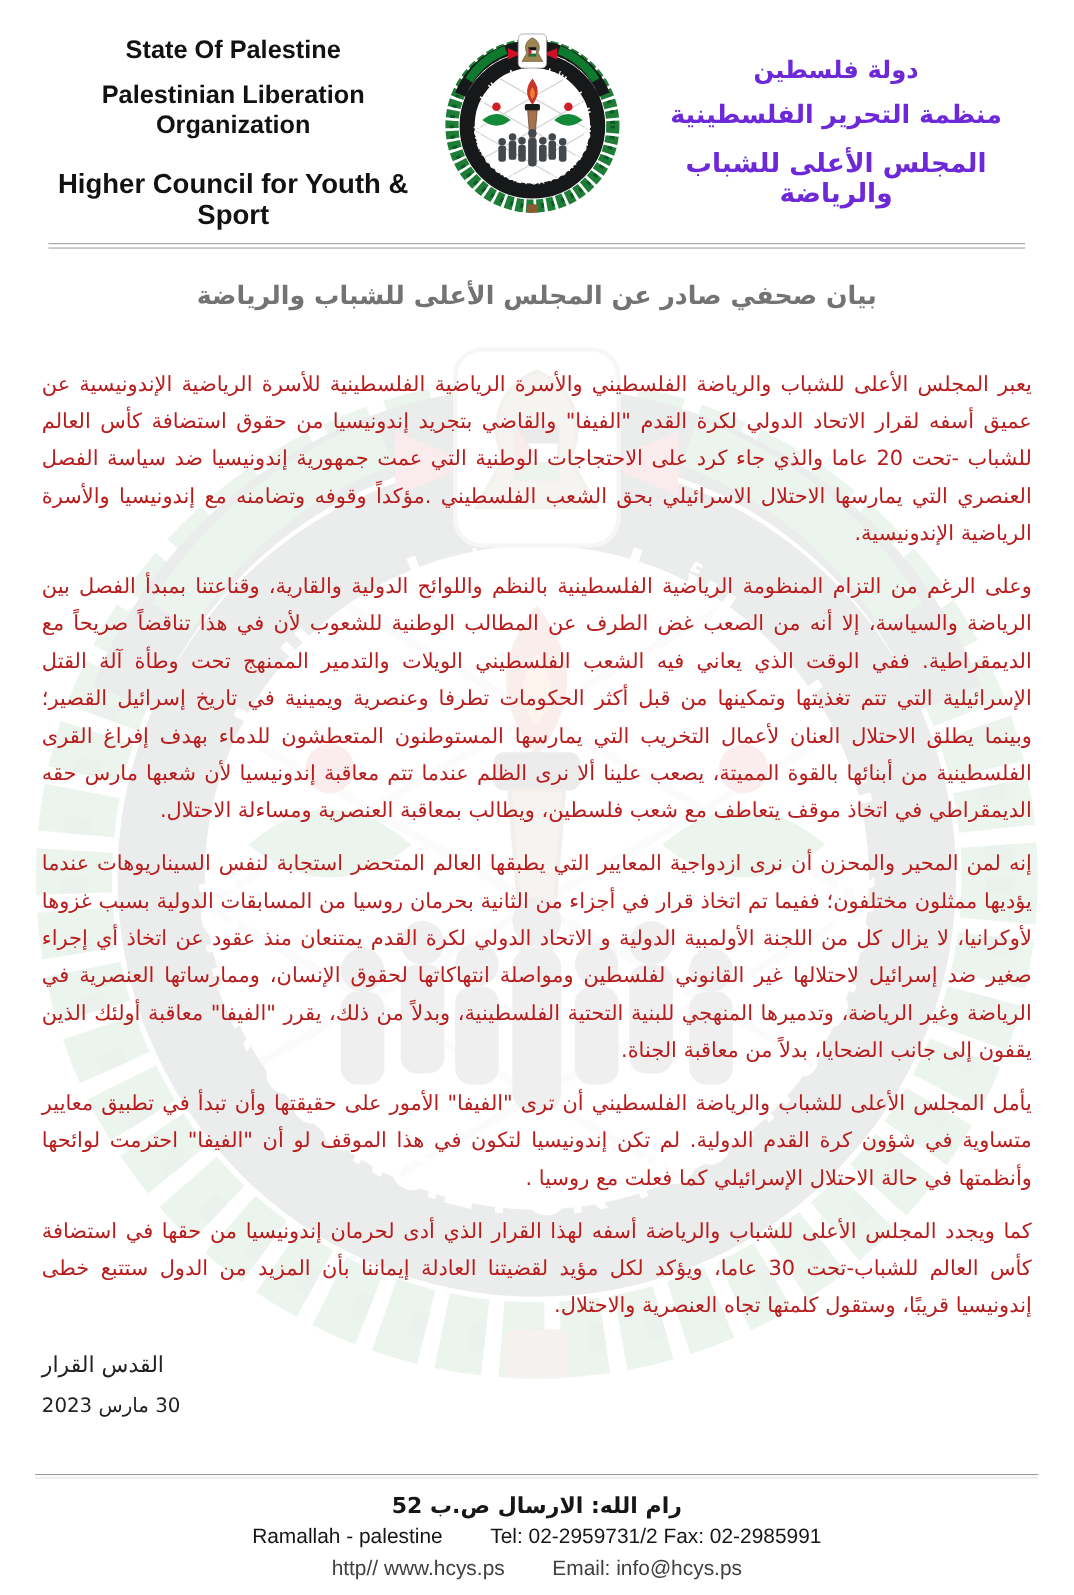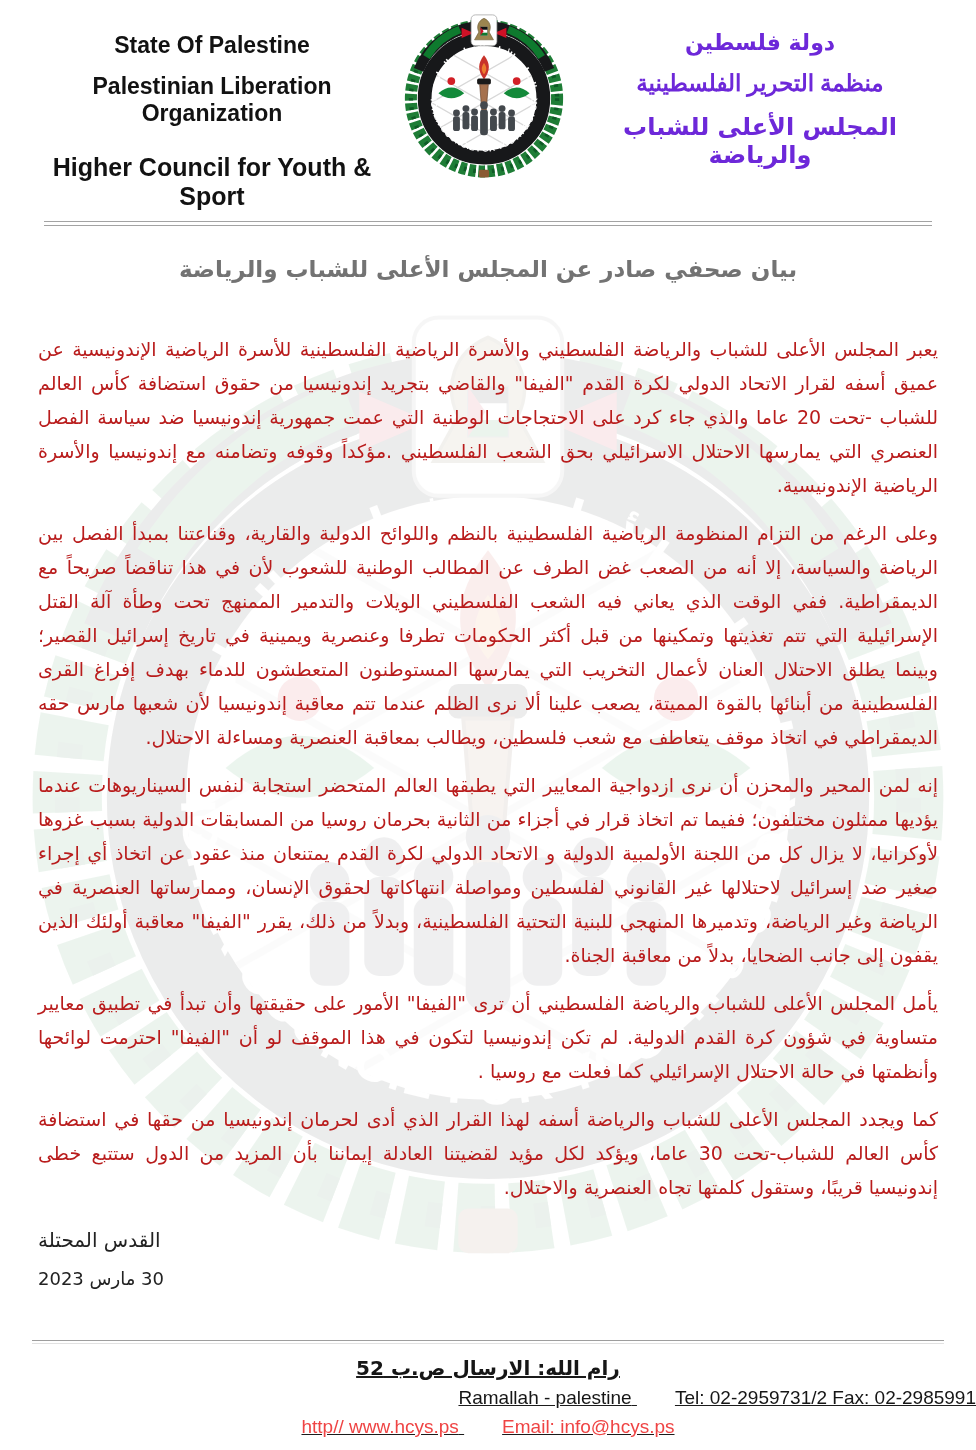--- a/index.html
+++ b/index.html
@@ -6,47 +6,47 @@
   .page{
     position:relative;width:976px;height:1450px;margin:0 auto;
     background:#ffffff;overflow:hidden;color:#1b1b1b;
     font-family:"Liberation Sans",sans-serif;
   }
   .ar{font-family:"DejaVu Sans",sans-serif;direction:rtl;}
   
   .watermark{position:absolute;left:-7px;top:278px;width:990px;height:990px;opacity:.08;pointer-events:none;z-index:0;}
   .watermark svg{width:990px;height:990px;}
   
-  .header{position:relative;z-index:1;display:flex;align-items:flex-start;padding:8px 36px 0;}
+  .header{position:relative;z-index:1;display:flex;align-items:center;padding:8px 36px 0;}
   .h-en{flex:0 0 352px;text-align:center;font-weight:bold;color:#121212;padding-top:24px;}
   .h-en .l1{font-size:23px;margin-bottom:14px;}
   .h-en .l2{font-size:23px;margin-bottom:26px;}
   .h-en .l3{font-size:25px;}
   .h-logo{flex:0 0 192px;display:flex;justify-content:center;}
   .h-logo svg{width:172px;height:172px;}
   .h-ar{flex:1;text-align:center;font-weight:bold;color:#6d28d9;padding-top:22px;}
   .h-ar .a1{font-size:22px;margin-bottom:15px;}
-  .h-ar .a2{font-size:23px;margin-bottom:16px;font-family:Liberation Serif, serif;}
+  .h-ar .a2{font-size:23px;margin-bottom:16px;}
   .h-ar .a3{font-size:24px;}
   .double-rule{margin:10px 44px 0;height:3px;border-top:1px solid #a3a3a3;border-bottom:1px solid #a3a3a3;position:relative;z-index:1;}
   
   .title{margin:30px 40px 0;text-align:center;font-size:23px;font-weight:bold;color:#737373;position:relative;z-index:1;}
   
   .content{margin:50px 38px 0;position:relative;z-index:1;}
   .content p{margin:0 0 14px;font-size:19px;line-height:34px;text-align:justify;color:#b91c1c;}
   
   .closing{margin:24px 38px 0;position:relative;z-index:1;text-align:left;}
   .closing .place{font-size:20px;color:#222;}
   .closing .date{font-size:18px;margin-top:16px;color:#222;}
   
-  .footer{position:absolute;left:0;right:0;bottom:0;z-index:1;padding-bottom:12px;background:transparent;text-decoration:underline;}
+  .footer{position:absolute;left:0;right:0;bottom:0;z-index:1;padding-bottom:12px;background:transparent;}
   .footer-rule{margin:0 32px 12px;height:2px;border-top:1px solid #9e9e9e;border-bottom:1px solid #e2e2e2;}
   .f-ar{text-align:center;font-size:20px;font-weight:bold;margin-bottom:7px;color:#161616;}
-  .f-en{text-align:right;font-size:19px;margin-bottom:7px;color:#161616;}
-  .f-web{text-align:center;font-size:19px;color:#ef4444;}
+  .f-en{text-align:center;font-size:19px;margin-bottom:7px;color:#161616;}
+  .f-web{text-align:center;font-size:19px;color:#404040;}
   .gap-l{margin-left:38px;}
   .defs-holder{position:absolute;width:0;height:0;overflow:hidden;}
 </style>
 </head>
 <body>
 
 <div class="page">
 
   <svg class="defs-holder" aria-hidden="true">
     <defs>
@@ -147,21 +147,21 @@
 
   <main class="content">
     <p class="ar">يعبر المجلس الأعلى للشباب والرياضة الفلسطيني والأسرة الرياضية الفلسطينية للأسرة الرياضية الإندونيسية عن عميق أسفه لقرار الاتحاد الدولي لكرة القدم "الفيفا" والقاضي بتجريد إندونيسيا من حقوق استضافة كأس العالم للشباب -تحت 20 عاما والذي جاء كرد على الاحتجاجات الوطنية التي عمت جمهورية إندونيسيا ضد سياسة الفصل العنصري التي يمارسها الاحتلال الاسرائيلي بحق الشعب الفلسطيني .مؤكداً وقوفه وتضامنه مع إندونيسيا والأسرة الرياضية الإندونيسية.</p>
     <p class="ar">وعلى الرغم من التزام المنظومة الرياضية الفلسطينية بالنظم واللوائح الدولية والقارية، وقناعتنا بمبدأ الفصل بين الرياضة والسياسة، إلا أنه من الصعب غض الطرف عن المطالب الوطنية للشعوب لأن في هذا تناقضاً صريحاً مع الديمقراطية. ففي الوقت الذي يعاني فيه الشعب الفلسطيني الويلات والتدمير الممنهج تحت وطأة آلة القتل الإسرائيلية التي تتم تغذيتها وتمكينها من قبل أكثر الحكومات تطرفا وعنصرية ويمينية في تاريخ إسرائيل القصير؛ وبينما يطلق الاحتلال العنان لأعمال التخريب التي يمارسها المستوطنون المتعطشون للدماء بهدف إفراغ القرى الفلسطينية من أبنائها بالقوة المميتة، يصعب علينا ألا نرى الظلم عندما تتم معاقبة إندونيسيا لأن شعبها مارس حقه الديمقراطي في اتخاذ موقف يتعاطف مع شعب فلسطين، ويطالب بمعاقبة العنصرية ومساءلة الاحتلال.</p>
     <p class="ar">إنه لمن المحير والمحزن أن نرى ازدواجية المعايير التي يطبقها العالم المتحضر استجابة لنفس السيناريوهات عندما يؤديها ممثلون مختلفون؛ ففيما تم اتخاذ قرار في أجزاء من الثانية بحرمان روسيا من المسابقات الدولية بسبب غزوها لأوكرانيا، لا يزال كل من اللجنة الأولمبية الدولية و الاتحاد الدولي لكرة القدم يمتنعان منذ عقود عن اتخاذ أي إجراء صغير ضد إسرائيل لاحتلالها غير القانوني لفلسطين ومواصلة انتهاكاتها لحقوق الإنسان، وممارساتها العنصرية في الرياضة وغير الرياضة، وتدميرها المنهجي للبنية التحتية الفلسطينية، وبدلاً من ذلك، يقرر "الفيفا" معاقبة أولئك الذين يقفون إلى جانب الضحايا، بدلاً من معاقبة الجناة.</p>
     <p class="ar">يأمل المجلس الأعلى للشباب والرياضة الفلسطيني أن ترى "الفيفا" الأمور على حقيقتها وأن تبدأ في تطبيق معايير متساوية في شؤون كرة القدم الدولية. لم تكن إندونيسيا لتكون في هذا الموقف لو أن "الفيفا" احترمت لوائحها وأنظمتها في حالة الاحتلال الإسرائيلي كما فعلت مع روسيا .</p>
     <p class="ar">كما ويجدد المجلس الأعلى للشباب والرياضة أسفه لهذا القرار الذي أدى لحرمان إندونيسيا من حقها في استضافة كأس العالم للشباب-تحت 30 عاما، ويؤكد لكل مؤيد لقضيتنا العادلة إيماننا بأن المزيد من الدول ستتبع خطى إندونيسيا قريبًا، وستقول كلمتها تجاه العنصرية والاحتلال.</p>
   </main>
 
   <div class="closing ar">
-    <div class="place">القدس المحتلة</div>
+    <div class="place">القدس القرار</div>
     <div class="date">30 مارس 2023</div>
   </div>
 
   <footer class="footer">
     <div class="footer-rule"></div>
     <div class="f-ar ar">رام الله: الارسال  ص.ب 52</div>
     <div class="f-en">
       <span>Ramallah - palestine</span>
       <span class="gap-l">Tel: 02-2959731/2 Fax: 02-2985991</span>
     </div>

